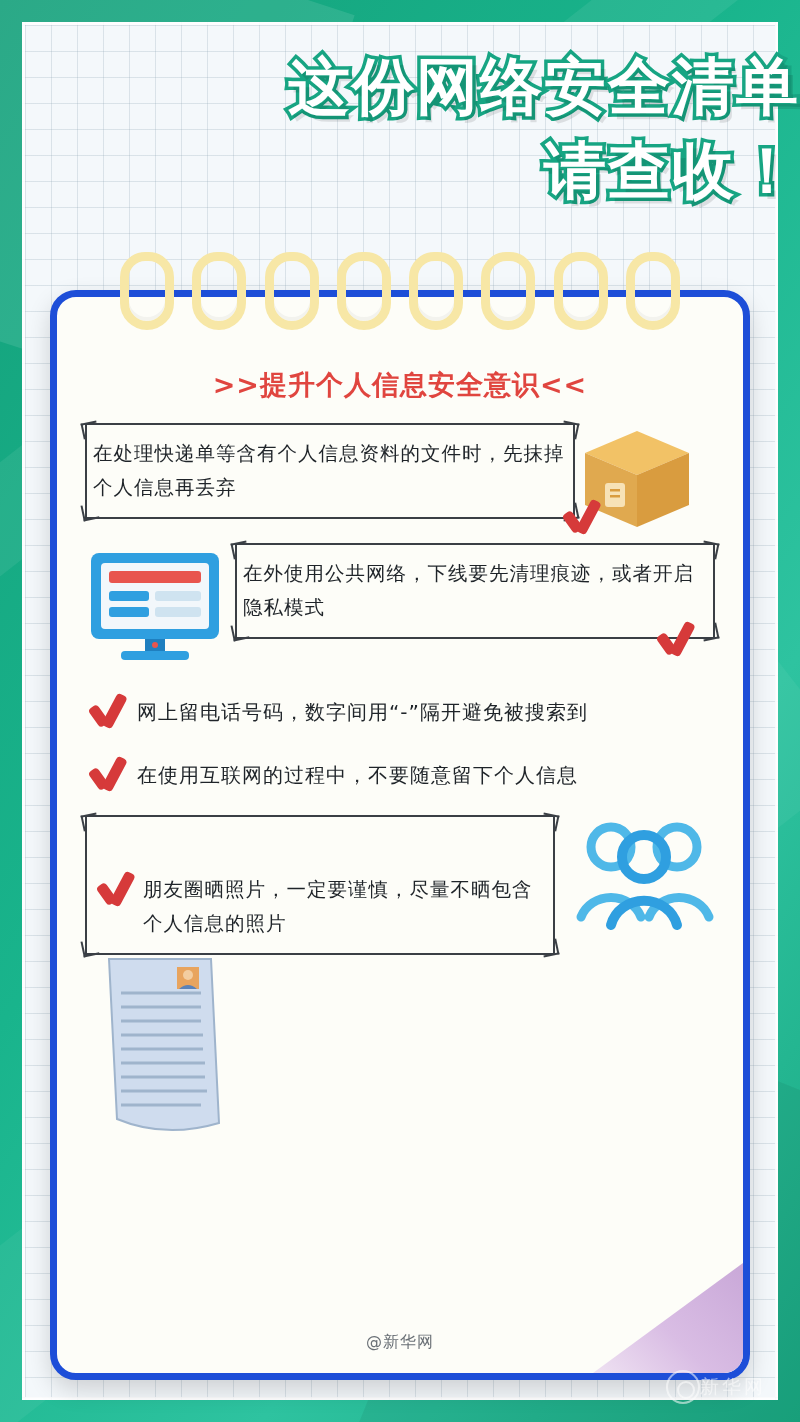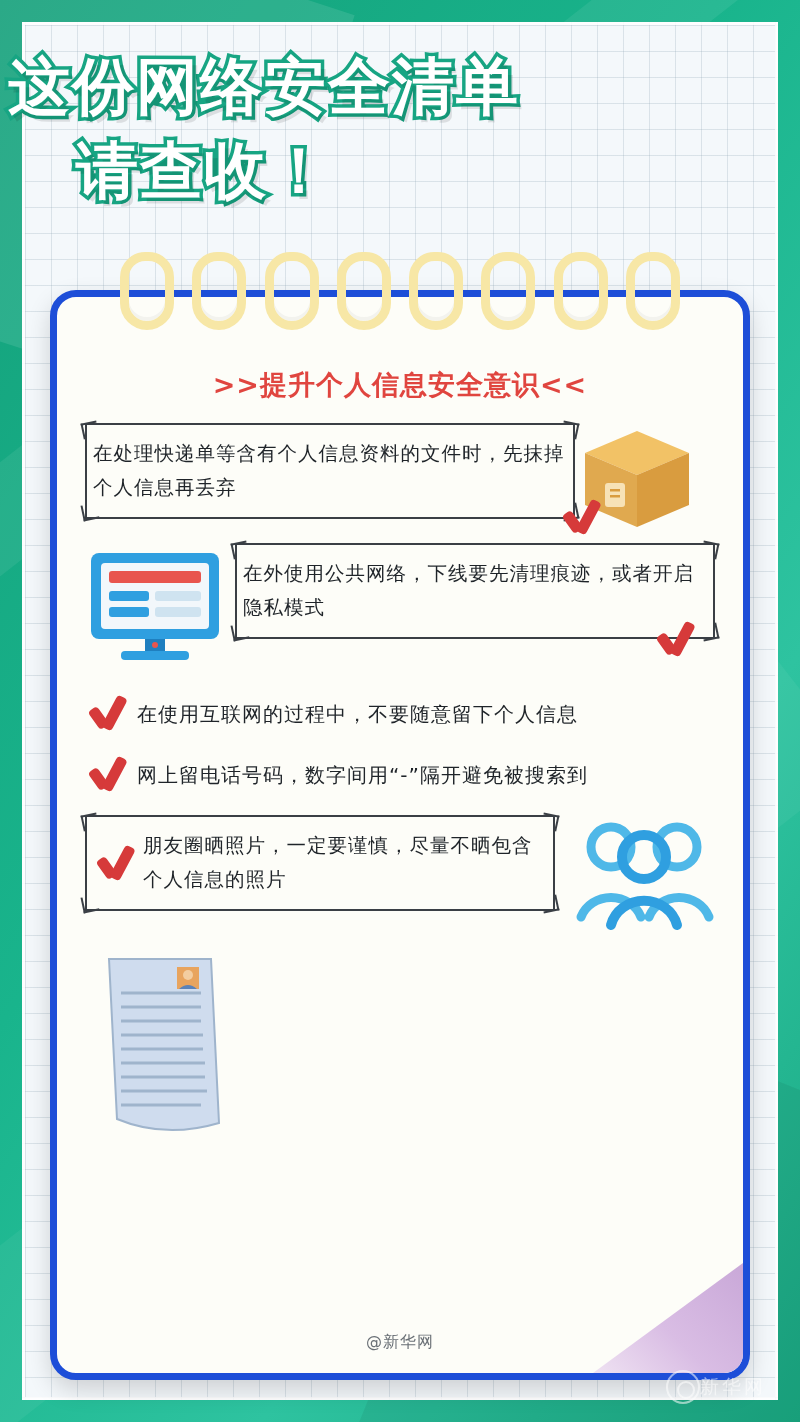--- a/index.html
+++ b/index.html
@@ -56,21 +56,21 @@
       repeating-linear-gradient(to bottom, rgba(150,170,185,0.28) 0 1px, transparent 1px 26px),
       #f4f8fb;
     border: 3px solid rgba(255,255,255,0.85);
   }
 
   
   .headline {
     position: absolute;
     left: 0; top: 48px;
     width: 800px;
-    text-align: left;
+    text-align: right;
     pointer-events: none;
   }
   .hl-line {
     font-family: "DejaVu Sans", sans-serif;
     font-weight: bold;
     font-size: 62px;
     letter-spacing: 2px;
     color: #ffffff;
     -webkit-text-stroke: 7px #17a583;
     paint-order: stroke fill;
@@ -341,28 +341,28 @@
       <div class="boxed with-ill-left" style="margin-left:150px;">
         <span class="corner c-tl"></span>
         <span class="corner c-tr"></span>
         <span class="corner c-bl"></span>
         <span class="corner c-br"></span>
         <span>在外使用公共网络，下线要先清理痕迹，或者开启隐私模式</span>
         <span class="check big check-float" style="right:18px;bottom:-18px;"></span>
       </div>
     </div>
 
+    <div class="plainrow" style="margin-top:26px;">
+      <span class="check big"></span>
+      <span class="txt">网上留电话号码，数字间用“-”隔开避免被搜索到</span>
+    </div>
+
     <div class="plainrow" style="margin-top:28px;">
       <span class="check big"></span>
       <span class="txt">在使用互联网的过程中，不要随意留下个人信息</span>
-    </div>
-
-    <div class="plainrow" style="margin-top:26px;">
-      <span class="check big"></span>
-      <span class="txt">网上留电话号码，数字间用“-”隔开避免被搜索到</span>
     </div>
 
     <div class="rowblock" style="height:128px;margin-top:22px;">
       <div class="ill people" style="right:-10px;top:-2px;">
         <svg viewBox="0 0 160 120" width="160" height="120">
           <g fill="none" stroke="#4fb8e8" stroke-width="9" stroke-linecap="round">
             <circle cx="46" cy="34" r="20"></circle>
             <circle cx="112" cy="34" r="20"></circle>
             <path d="M16 104 a32 30 0 0 1 60 0"></path>
             <path d="M84 104 a32 30 0 0 1 60 0"></path>
@@ -371,21 +371,21 @@
             <circle cx="79" cy="44" r="22"></circle>
             <path d="M46 112 a34 32 0 0 1 66 0"></path>
           </g>
         </svg>
       </div>
       <div class="boxed" style="margin-right:160px;">
         <span class="corner c-tl"></span>
         <span class="corner c-tr"></span>
         <span class="corner c-bl"></span>
         <span class="corner c-br"></span>
-        <div style="display:flex;align-items:center;gap:6px;">
+        <div style="display:flex;align-items:flex-start;gap:6px;margin-top:44px;">
           <span class="check big"></span>
           <span>朋友圈晒照片，一定要谨慎，尽量不晒包含个人信息的照片</span>
         </div>
       </div>
     </div>
 
     <div class="rowblock" style="height:172px;margin-top:10px;">
       <div class="ill resume" style="left:6px;top:0;">
         <svg viewBox="0 0 150 190" width="150" height="190">
           <path d="M18 6 L120 6 L128 170 Q74 186 26 166 Z" fill="#cfdcee" stroke="#9fb4cc" stroke-width="2"></path>

